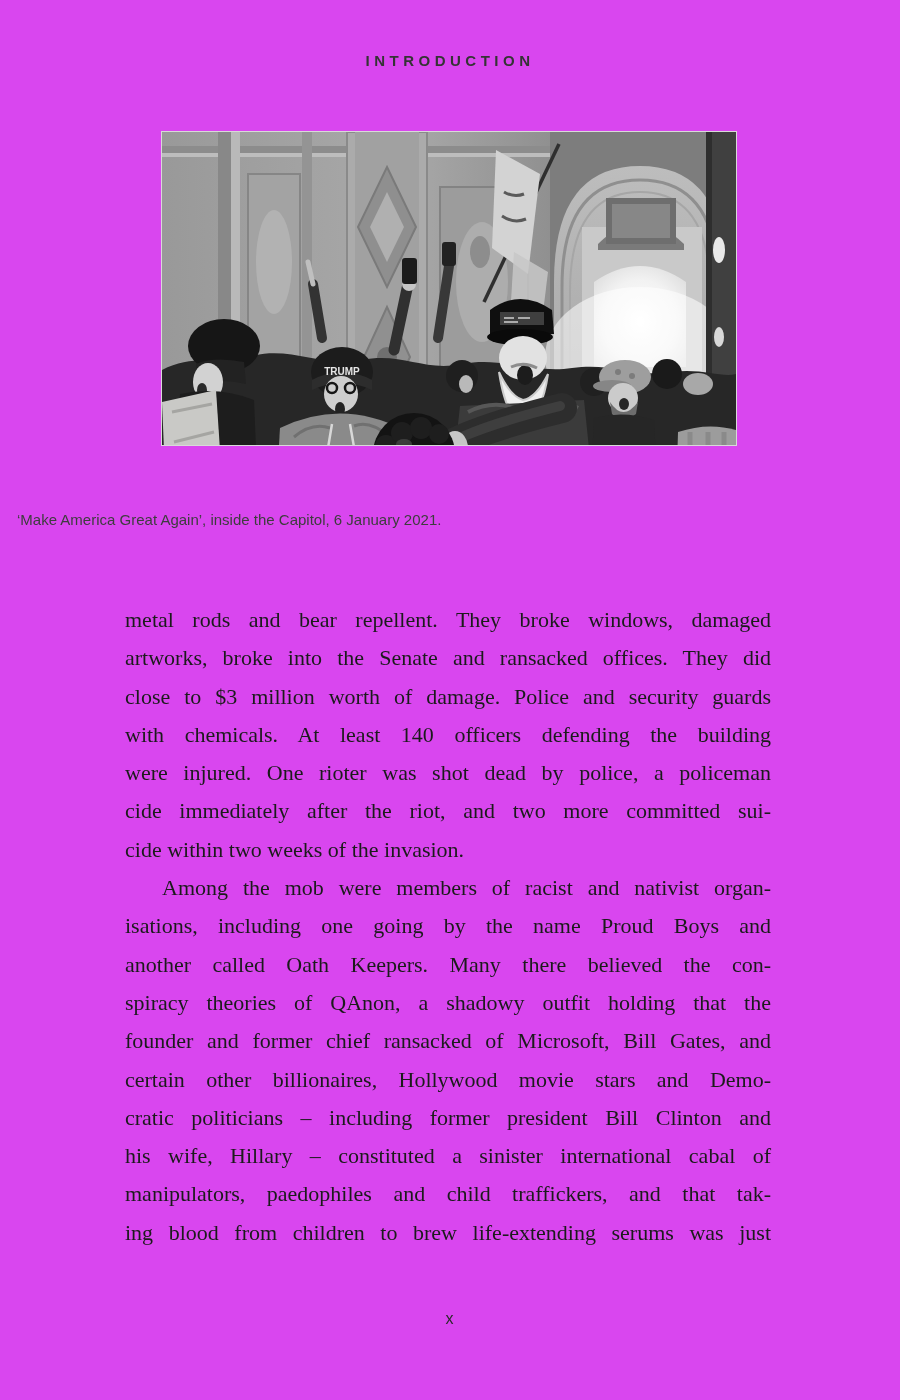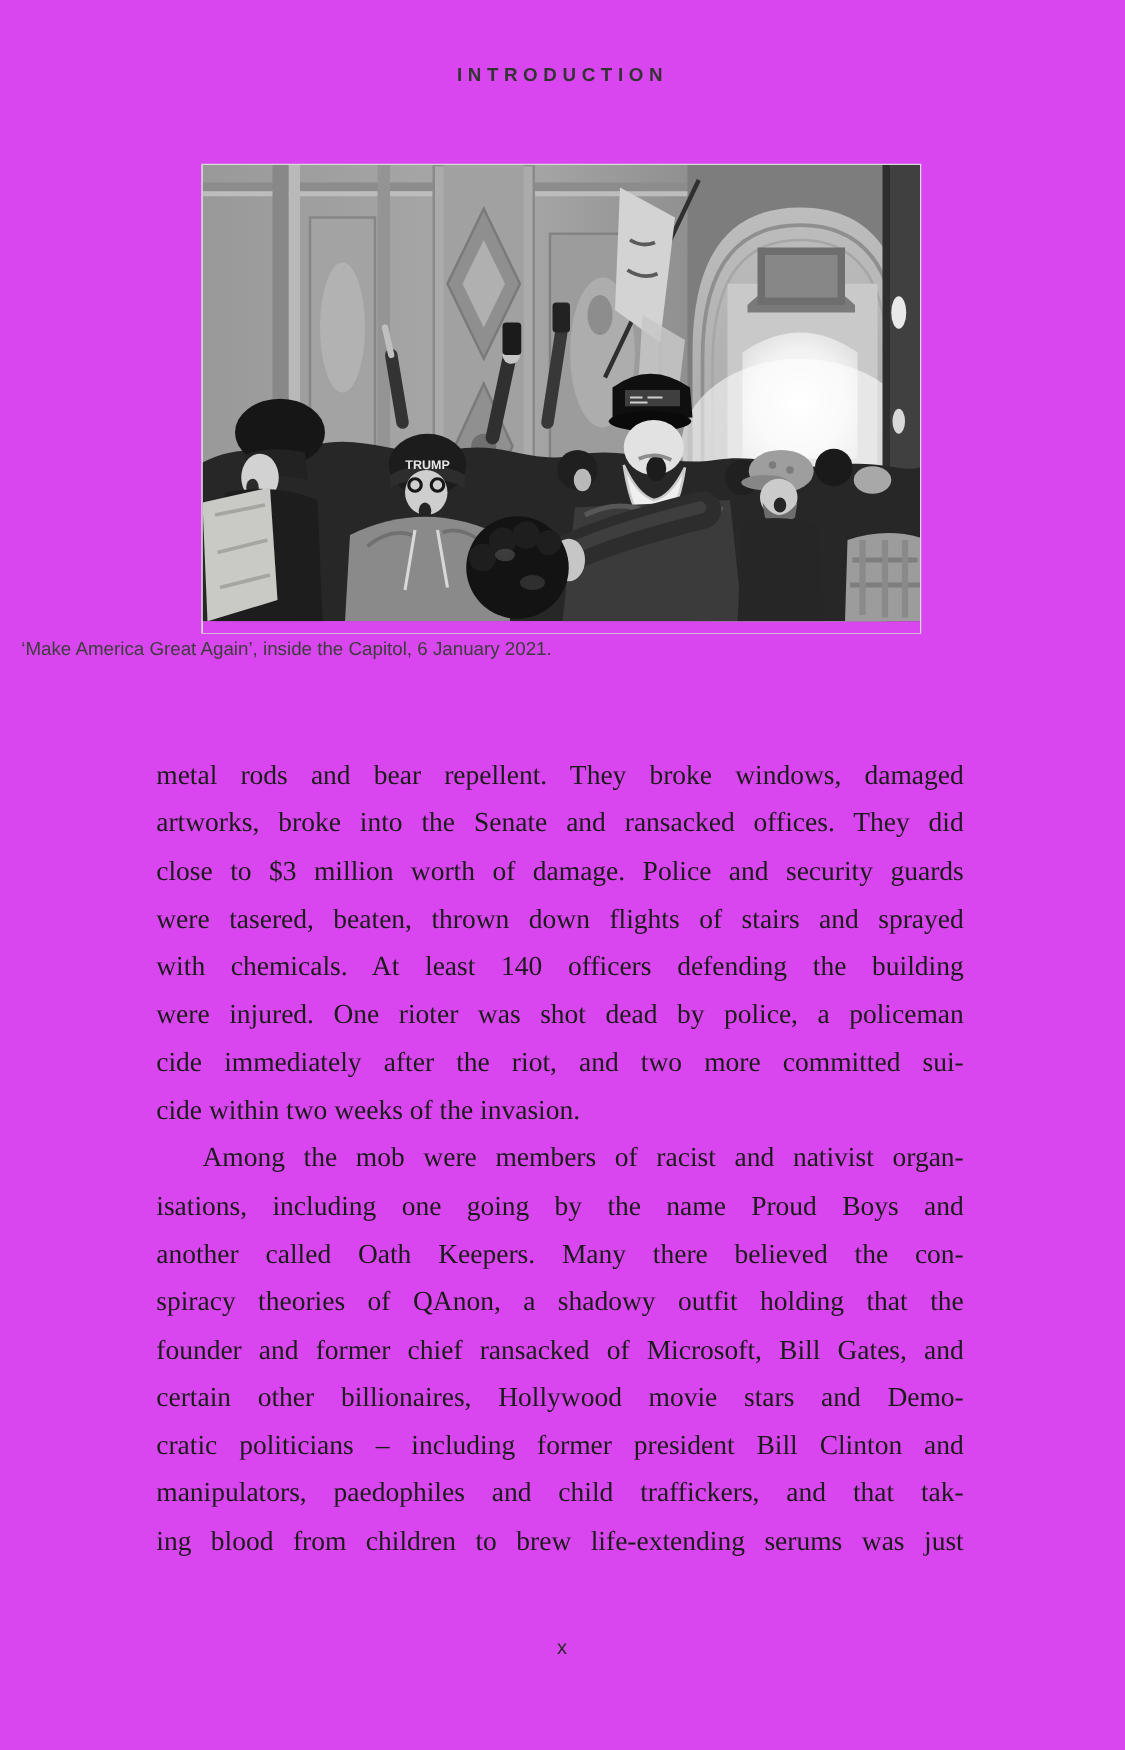--- a/index.html
+++ b/index.html
@@ -18,21 +18,21 @@
     text-align: center;
     font-family: "Liberation Sans", sans-serif;
     font-size: 15px;
     font-weight: 600;
     letter-spacing: 4.5px;
     color: #343434;
   }
   .photo-frame {
     position: absolute;
     left: 162px; top: 132px;
-    width: 574px; height: 374px;
+    width: 574px; height: 313px;
     box-shadow: 0 0 0 1px #d9d9d9;
     overflow: hidden;
   }
   .photo-frame svg { display: block; }
   .photo-caption {
     position: absolute;
     top: 511px; left: 17px; right: 0;
     text-align: left;
     font-family: "Liberation Sans", sans-serif;
     font-size: 15px;
@@ -207,31 +207,31 @@
     </svg>
   </div>
 
   <div class="photo-caption">‘Make America Great Again’, inside the Capitol, 6 January 2021.</div>
 
   <div class="body-text">
 
   <div class="body-line">metal rods and bear repellent. They broke windows, damaged</div>
       <div class="body-line">artworks, broke into the Senate and ransacked offices. They did</div>
       <div class="body-line">close to $3 million worth of damage. Police and security guards</div>
-      <div class="body-line">were tasered, beaten, thrown down flights of stairs and sprayed</div>
       <div class="body-line">with chemicals. At least 140 officers defending the building</div>
       <div class="body-line">were injured. One rioter was shot dead by police, a policeman</div>
       <div class="body-line">cide immediately after the riot, and two more committed sui-</div>
       <div class="body-line para-end">cide within two weeks of the invasion.</div>
       <div class="body-line indent">Among the mob were members of racist and nativist organ-</div>
       <div class="body-line">isations, including one going by the name Proud Boys and</div>
       <div class="body-line">another called Oath Keepers. Many there believed the con-</div>
       <div class="body-line">spiracy theories of QAnon, a shadowy outfit holding that the</div>
       <div class="body-line">founder and former chief ransacked of Microsoft, Bill Gates, and</div>
       <div class="body-line">certain other billionaires, Hollywood movie stars and Demo-</div>
       <div class="body-line">cratic politicians – including former president Bill Clinton and</div>
+      <div class="body-line">his wife, Hillary – constituted a sinister international cabal of</div>
       <div class="body-line">manipulators, paedophiles and child traffickers, and that tak-</div>
       <div class="body-line">ing blood from children to brew life-extending serums was just</div>
     </div>
 
   <div class="folio">x</div>
 
 </div>
 
 </body></html>

